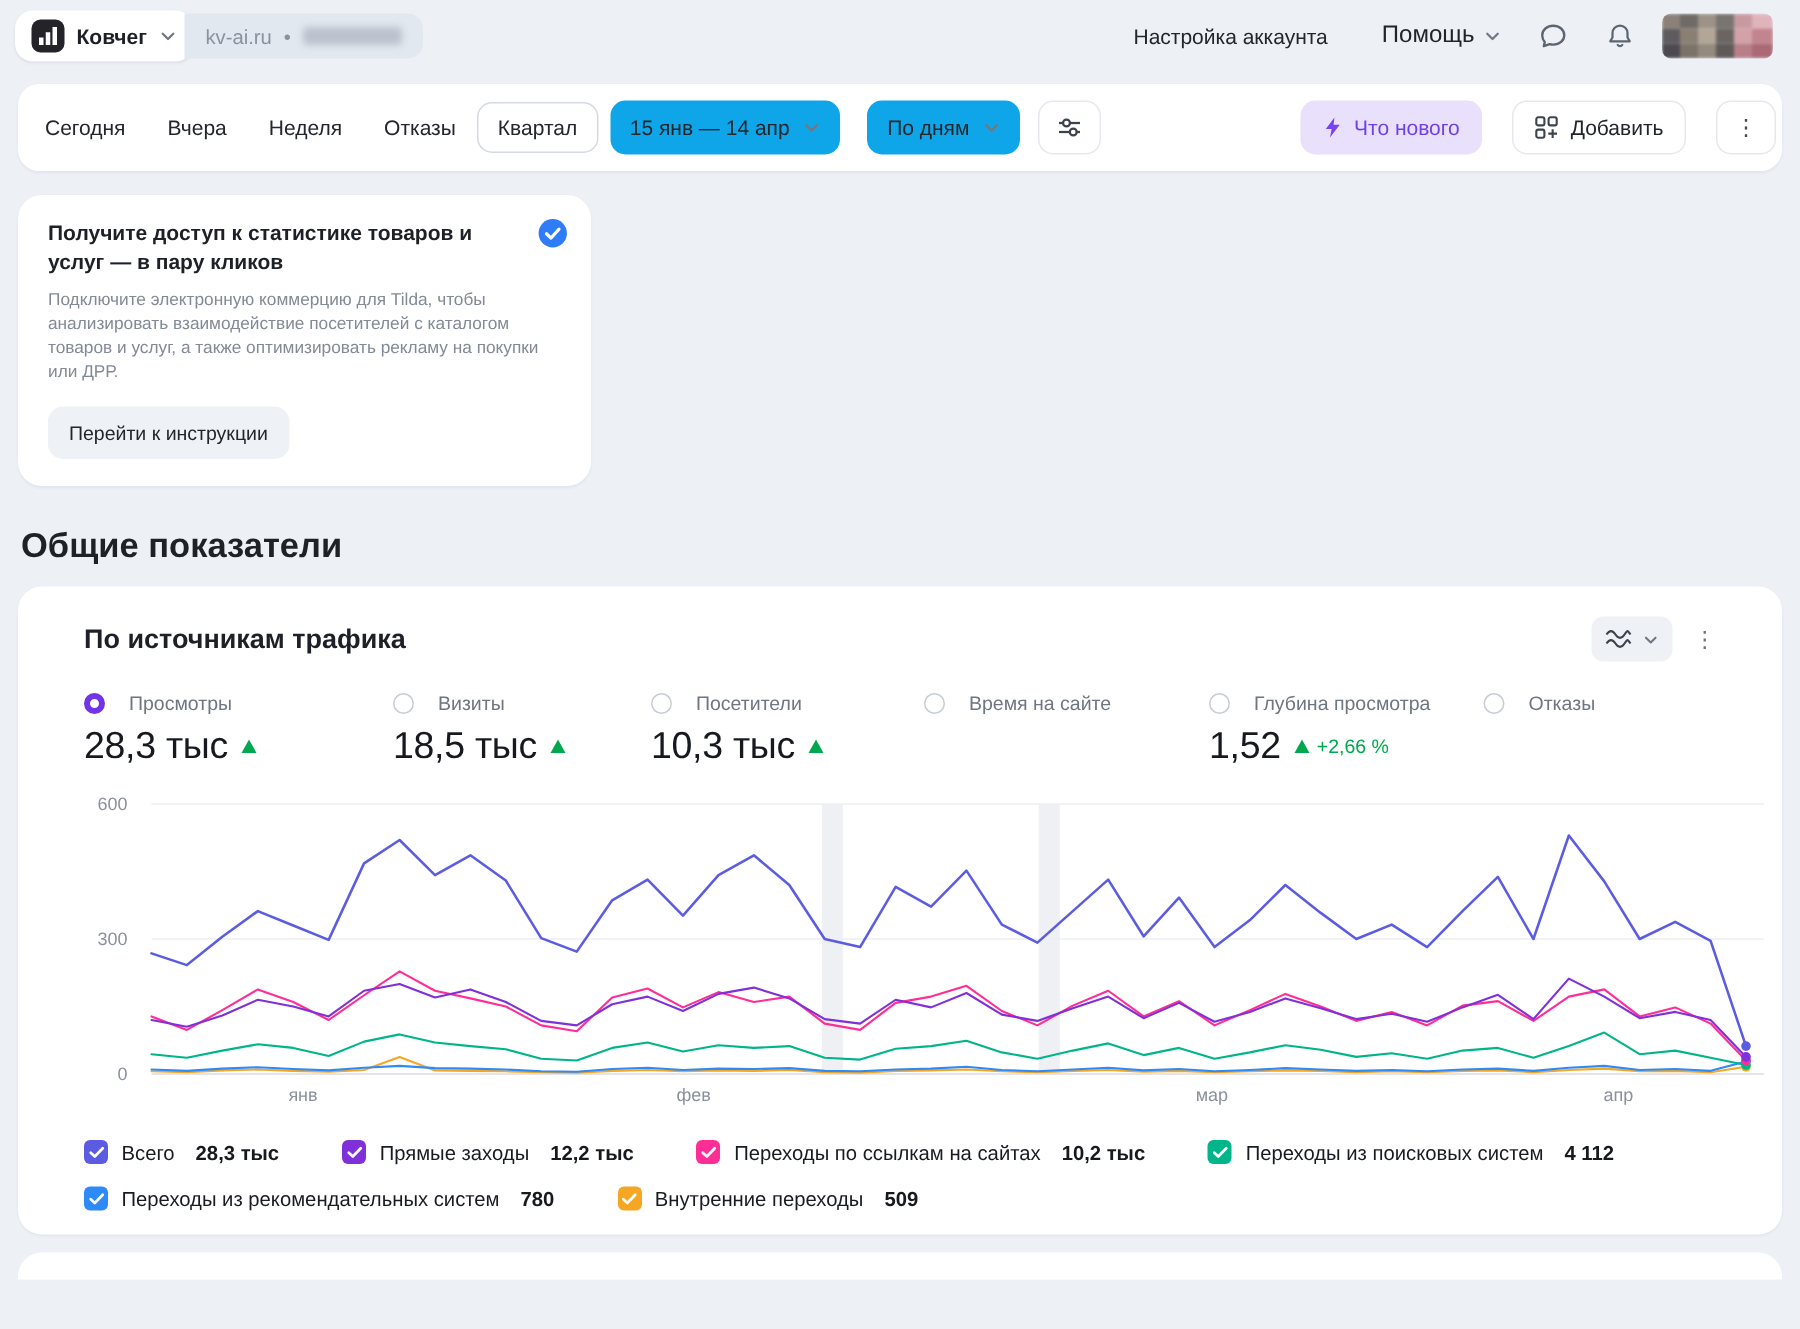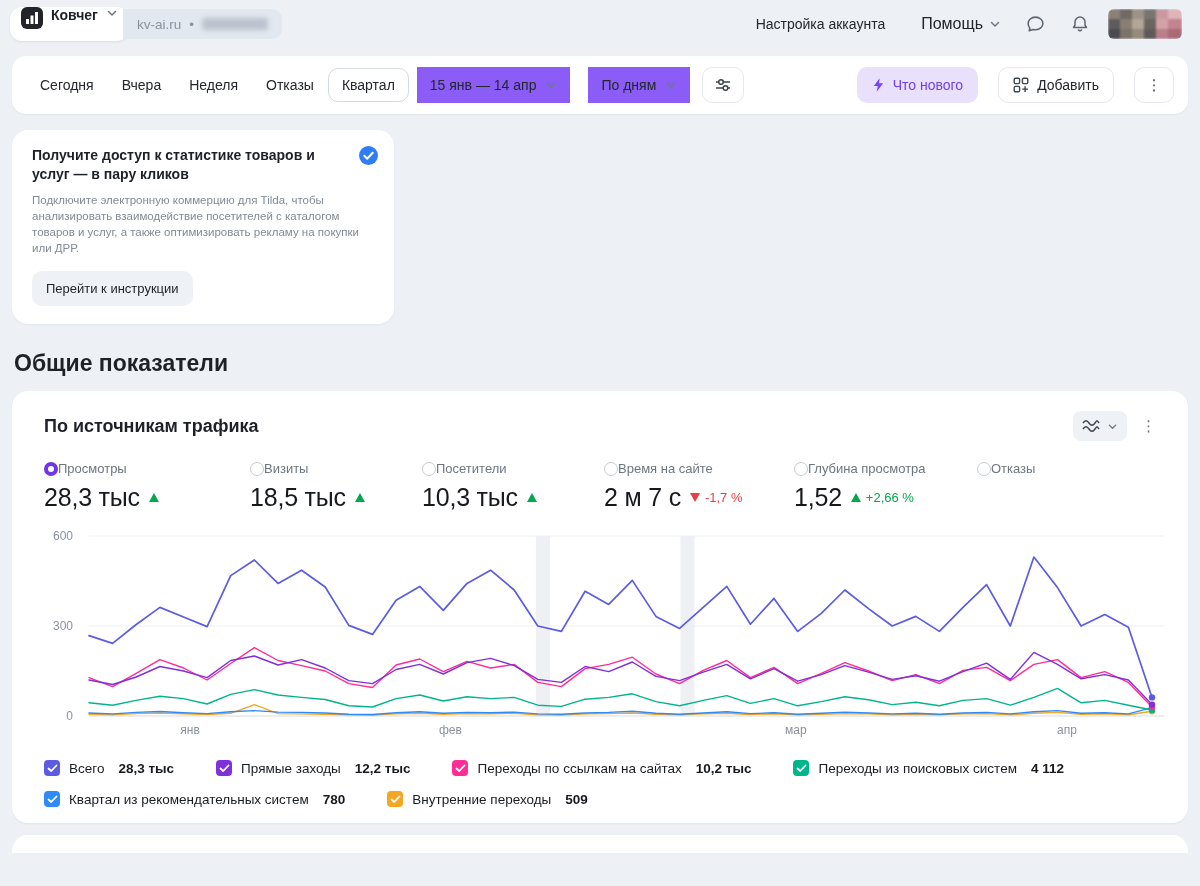--- a/index.html
+++ b/index.html
@@ -5,67 +5,67 @@
   * { box-sizing: border-box; margin: 0; padding: 0; }
   body {
     width: 1200px; height: 886px; overflow: hidden;
     background: #edf1f6; color: #21252b;
     font-family: "Liberation Sans", sans-serif;
   }
   svg { display: block; }
 
   
   .topbar { height: 48px; display: flex; align-items: center; padding: 0 18px 0 10px; }
-  .counter-pill { background:#fff; border-radius:12px; height:34px; display:flex; align-items:flex-start; gap:8px; padding:0 11px; box-shadow:0 1px 2px rgba(40,50,70,.10); cursor:pointer; }
+  .counter-pill { background:#fff; border-radius:12px; height:34px; display:flex; align-items:center; gap:8px; padding:0 11px; box-shadow:0 1px 2px rgba(40,50,70,.10); cursor:pointer; }
   .counter-logo { width:22px; height:22px; border-radius:6px; background:#232329; display:flex; align-items:center; justify-content:center; }
   .counter-name { font-size:14px; font-weight:700; color:#1d2127; }
   .domain-pill { background:#e2e8ef; border-radius:0 10px 10px 0; height:30px; display:flex; align-items:center; gap:8px; padding:0 14px; color:#8a929e; font-size:13.5px; margin-left:-6px; z-index:-0; }
   .blur-blob { width:66px; height:12px; border-radius:3px; background:#bac2cd; filter:blur(2.5px); }
   .topbar-spacer { flex:1; }
   .topbar-link { font-size:14px; color:#23262c; cursor:pointer; }
   .help { display:flex; align-items:center; gap:6px; margin-left:36px; cursor:pointer; }
   .tb-icon { margin-left:24px; cursor:pointer; display:flex; align-items:center; }
   .avatar { width:74px; height:30px; border-radius:6px; overflow:hidden; margin-left:18px; cursor:pointer; }
   .avatar svg { filter: blur(1.2px); }
 
   
-  .toolbar-card { margin:8px 12px 0; background:#fff; border-radius:14px; height:58px; display:flex; align-items:center; padding:0 14px; box-shadow:0 1px 2px rgba(40,50,70,.06); }
+  .toolbar-card { margin:8px 12px 0; background:#fff; border-radius:14px; height:58px; display:flex; align-items:center; padding:0 4px; box-shadow:0 1px 2px rgba(40,50,70,.06); }
   .tab { padding:8px 13px; font-size:14px; color:#23262c; border:1px solid transparent; border-radius:10px; cursor:pointer; white-space:nowrap; }
   .tab.selected { border-color:#d5dae1; }
-  .pill { background:#8b5cf6; border-radius:0; height:36px; display:flex; align-items:center; gap:9px; padding:0 13px; font-size:14px; color:#23262c; cursor:pointer; white-space:nowrap; }
+  .pill { background:#0ea5e9; border-radius:10px; height:36px; display:flex; align-items:center; gap:9px; padding:0 13px; font-size:14px; color:#23262c; cursor:pointer; white-space:nowrap; }
   .date-pill { margin-left:8px; }
   .gran-pill { margin-left:18px; }
   .iconbtn { width:42px; height:36px; background:#fff; border:1px solid #e5e9ee; border-radius:10px; display:flex; align-items:center; justify-content:center; margin-left:12px; cursor:pointer; }
   .right-group { margin-left:auto; display:flex; align-items:center; gap:20px; }
   .whats-new { background:#e9e0fb; color:#7040e8; border:none; border-radius:10px; height:36px; display:flex; align-items:center; gap:8px; padding:0 15px; font-size:14px; font-weight:500; cursor:pointer; font-family:inherit; }
   .add-btn { background:#fff; border:1px solid #e5e9ee; border-radius:10px; height:36px; display:flex; align-items:center; gap:8px; padding:0 14px; font-size:14px; color:#22262c; cursor:pointer; font-family:inherit; }
   .kebab-btn { width:40px; height:36px; background:#fff; border:1px solid #e5e9ee; border-radius:10px; display:flex; align-items:center; justify-content:center; color:#41474f; font-size:15px; cursor:pointer; font-family:inherit; }
 
   
   .promo-card { width:382px; margin:16px 0 0 12px; background:#fff; border-radius:16px; padding:16px 20px 18px; position:relative; box-shadow:0 1px 2px rgba(40,50,70,.06); }
   .promo-title { font-size:14px; font-weight:700; line-height:1.38; padding-right:32px; color:#1d2127; }
   .promo-badge { position:absolute; top:15px; right:15px; }
   .promo-body { margin-top:7px; font-size:11.5px; line-height:1.4; color:#828a96; }
   .promo-cta { margin-top:15px; display:inline-block; background:#eef1f5; border:none; border-radius:10px; padding:10px 14px; font-size:13px; color:#22262c; cursor:pointer; font-family:inherit; }
 
   .section-title { margin:26px 0 14px 14px; font-size:23px; font-weight:700; color:#1e2227; }
 
   
-  .chart-card { margin:12px 12px; background:#fff; border-radius:16px; padding:20px 32px 16px; box-shadow:0 1px 2px rgba(40,50,70,.06); }
+  .chart-card { margin:12px 12px; background:#fff; border-radius:16px; padding:20px 44px 16px; box-shadow:0 1px 2px rgba(40,50,70,.06); }
   .widget-head { display:flex; align-items:center; }
   .widget-title { font-size:18px; font-weight:600; color:#1d2127; }
   .widget-controls { margin-left:auto; display:flex; align-items:center; gap:14px; }
   .charttype-btn { background:#eef1f5; border:none; border-radius:8px; height:30px; display:flex; align-items:center; gap:7px; padding:0 9px; cursor:pointer; }
   .widget-kebab { background:none; border:none; color:#6c737d; font-size:15px; cursor:pointer; font-family:inherit; }
 
   .metrics-row { display:flex; margin-top:20px; }
   .metric:nth-child(1){width:206px} .metric:nth-child(2){width:172px}
   .metric:nth-child(3){width:182px} .metric:nth-child(4){width:190px}
   .metric:nth-child(5){width:183px} .metric:nth-child(6){width:auto}
-  .m-top { display:flex; align-items:center; gap:0; cursor:pointer; }
+  .m-top { display:flex; align-items:center; gap:16px; cursor:pointer; }
   .radio { width:14px; height:14px; border-radius:50%; border:1.5px solid #c7cdd5; background:#fff; flex:none; }
   .radio.sel { border:4.5px solid #6f35e6; }
   .m-label { font-size:13px; color:#6d7681; }
   .m-val-row { display:flex; align-items:center; margin-top:7px; gap:9px; }
   .m-value { font-size:25px; font-weight:500; color:#16191e; letter-spacing:-0.2px; }
   .trend { display:flex; align-items:center; gap:5px; }
   .tri { width:0; height:0; border-left:5.5px solid transparent; border-right:5.5px solid transparent; }
   .tri.up { border-bottom:9px solid currentColor; }
   .tri.down { border-top:9px solid currentColor; }
   .green { color:#00a84f; } .red { color:#ec3e42; }
@@ -260,27 +260,20 @@
         <span class="m-value">10,3 тыс</span>
         <span class="trend green">
             <span class="tri up"></span>
           </span>
       </div>
     </div>
     <div class="metric">
       <div class="m-top">
         <span class="radio"></span>
         <span class="m-label">Время на сайте</span>
-      </div>
-      <div class="m-val-row">
-        <span class="m-value">2 м 7 с</span>
-        <span class="trend red">
-            <span class="tri down"></span>
-            <span class="m-delta">-1,7 %</span>
-          </span>
       </div>
     </div>
     <div class="metric">
       <div class="m-top">
         <span class="radio"></span>
         <span class="m-label">Глубина просмотра</span>
       </div>
       <div class="m-val-row">
         <span class="m-value">1,52</span>
         <span class="trend green">
@@ -364,21 +357,21 @@
       <span class="legend-value">4 112</span>
     </span>
   </div>
   <div class="legend-row">
     <span class="legend-item">
       <span class="cbx" style="background: rgb(46, 138, 246);">
           <svg width="11" height="9" viewBox="0 0 11 9">
             <path d="M1.5 4.5 L4.2 7 L9.5 1.5" stroke="#fff" stroke-width="1.8" fill="none" stroke-linecap="round" stroke-linejoin="round"></path>
           </svg>
         </span>
-      <span class="legend-label">Квартал из рекомендательных систем</span>
+      <span class="legend-label">Переходы из рекомендательных систем</span>
       <span class="legend-value">780</span>
     </span>
     <span class="legend-item">
       <span class="cbx" style="background: rgb(245, 166, 35);">
           <svg width="11" height="9" viewBox="0 0 11 9">
             <path d="M1.5 4.5 L4.2 7 L9.5 1.5" stroke="#fff" stroke-width="1.8" fill="none" stroke-linecap="round" stroke-linejoin="round"></path>
           </svg>
         </span>
       <span class="legend-label">Внутренние переходы</span>
       <span class="legend-value">509</span>

